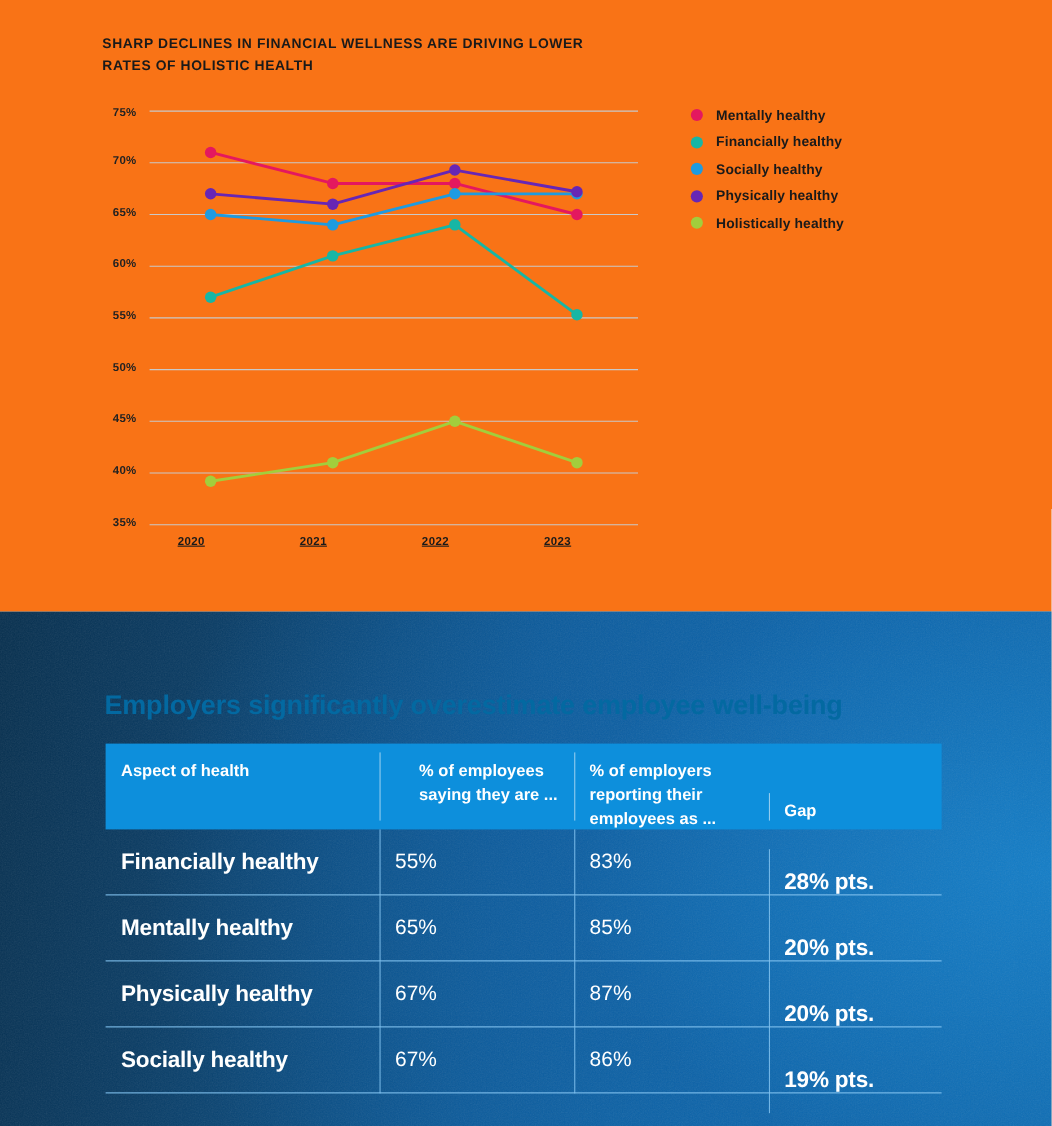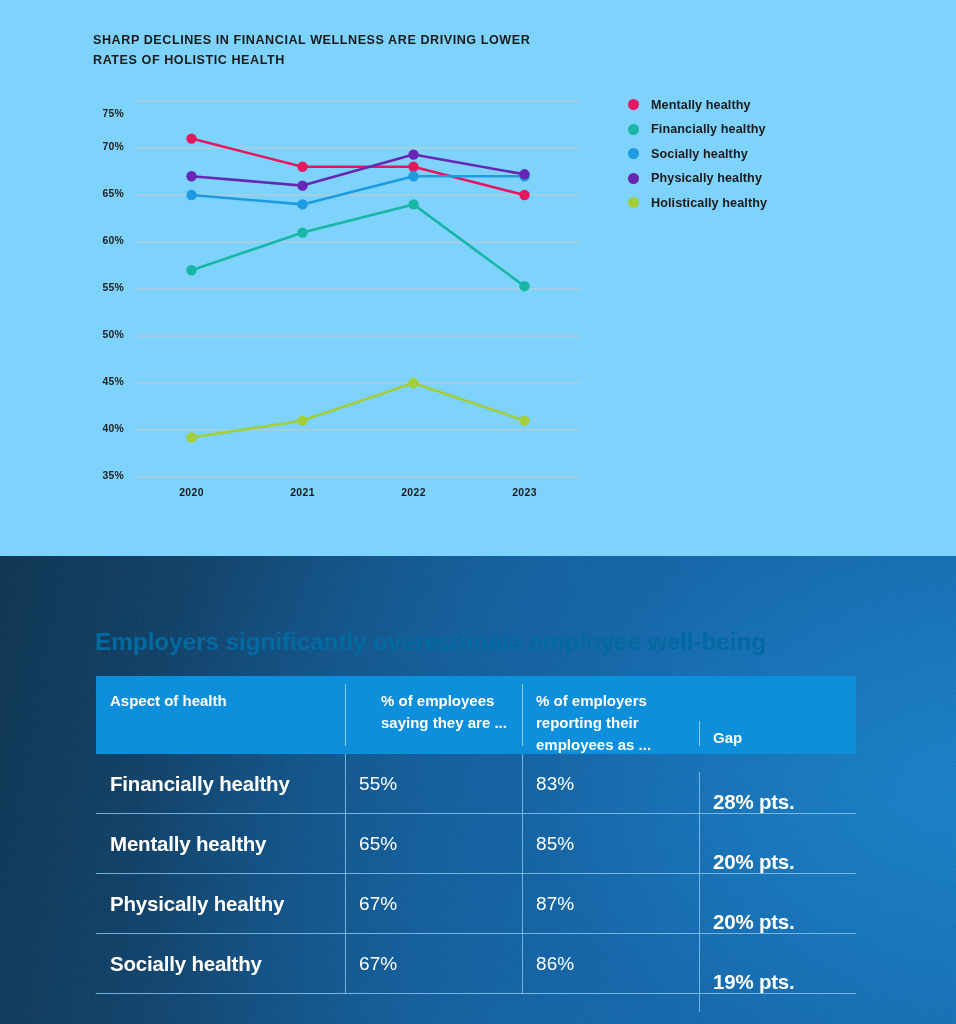--- a/index.html
+++ b/index.html
@@ -8,21 +8,21 @@
     font-family: "Liberation Sans", sans-serif;
     background: #f0f0f0;
     overflow: hidden;
   }
   .page { position: relative; width: 956px; height: 1024px; }
 
   
   .chart-panel {
     position: absolute; left: 0; top: 0;
     width: 956px; height: 556px;
-    background: #7dd3fc;
+    background: #f97316;
   }
   .chart-title {
     position: absolute; left: 93px; top: 31px;
     width: 470px;
     font-size: 12.6px;
     font-weight: bold;
     letter-spacing: 0.55px;
     line-height: 1.55;
     color: #1a1a1a;
     text-transform: uppercase;
@@ -49,22 +49,23 @@
 
   .ytick {
     position: absolute;
     font-size: 10.4px; font-weight: bold; color: #222;
     text-align: right; width: 40px;
     letter-spacing: 0.2px;
   }
   .xtick {
     position: absolute;
     font-size: 10.4px; font-weight: bold; color: #1a1a1a;
-    text-align: center; width: 60px;
+    text-align: left; width: 60px;
     letter-spacing: 0.4px;
+    text-decoration: underline;
   }
 
   
   .blue-panel {
     position: absolute; left: 0; top: 556px;
     width: 956px; height: 468px;
     background:
       radial-gradient(ellipse 120% 160% at 100% 50%, rgba(20,126,200,0.95) 0%, rgba(13,95,166,0.55) 38%, rgba(8,48,92,0.0) 72%),
       linear-gradient(100deg, #08304f 0%, #0a3c64 18%, #0d5a97 48%, #0f6cb0 72%, #1279bd 100%);
     overflow: hidden;
@@ -173,21 +174,21 @@
             <circle cx="413.5" cy="154.58000000000004" r="5.2" fill="#6726B5"></circle>
             <circle cx="524.5" cy="174.32" r="5.2" fill="#6726B5"></circle>
             <polyline points="191.5,437.52 302.5,420.6 413.5,383 524.5,420.6" fill="none" stroke="#A2CE3C" stroke-width="2.6" stroke-linejoin="round" stroke-linecap="round"></polyline>
             <circle cx="191.5" cy="437.52" r="5.2" fill="#A2CE3C"></circle>
             <circle cx="302.5" cy="420.6" r="5.2" fill="#A2CE3C"></circle>
             <circle cx="413.5" cy="383" r="5.2" fill="#A2CE3C"></circle>
             <circle cx="524.5" cy="420.6" r="5.2" fill="#A2CE3C"></circle>
           </g>
       </svg>
       <div id="yticks">
-          <div class="ytick" style="left: 84px; top: 108px;">75%</div>
+          <div class="ytick" style="left: 84px; top: 97px;">75%</div>
           <div class="ytick" style="left: 84px; top: 141px;">70%</div>
           <div class="ytick" style="left: 84px; top: 188px;">65%</div>
           <div class="ytick" style="left: 84px; top: 235px;">60%</div>
           <div class="ytick" style="left: 84px; top: 282px;">55%</div>
           <div class="ytick" style="left: 84px; top: 329px;">50%</div>
           <div class="ytick" style="left: 84px; top: 376px;">45%</div>
           <div class="ytick" style="left: 84px; top: 423px;">40%</div>
           <div class="ytick" style="left: 84px; top: 470px;">35%</div>
         </div>
       <div id="xticks">

